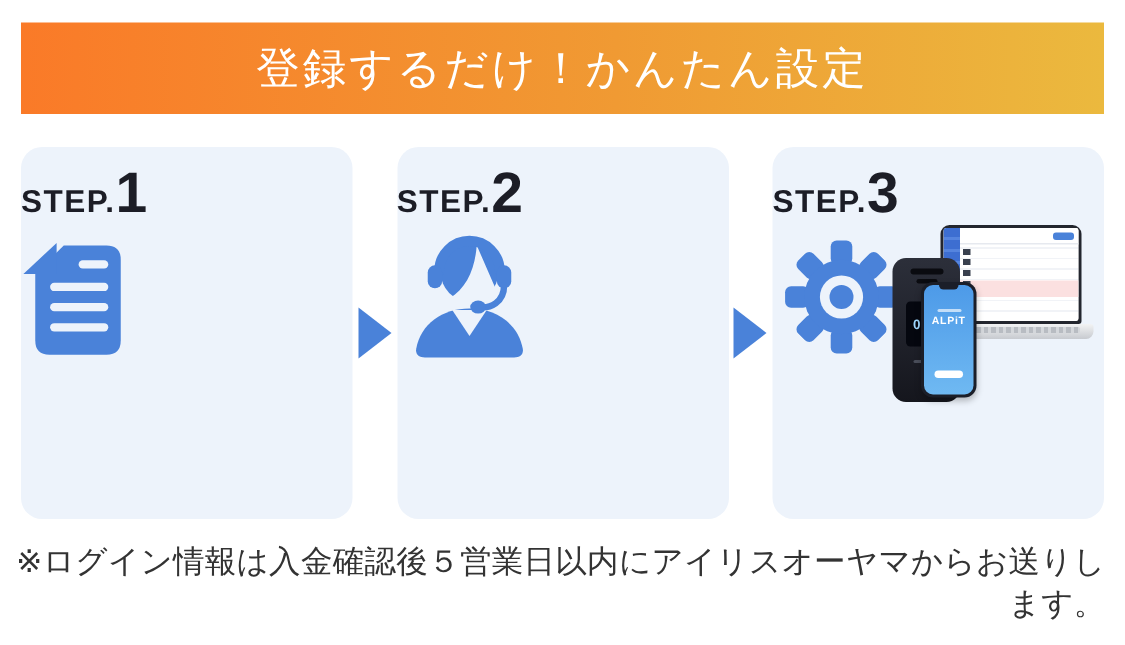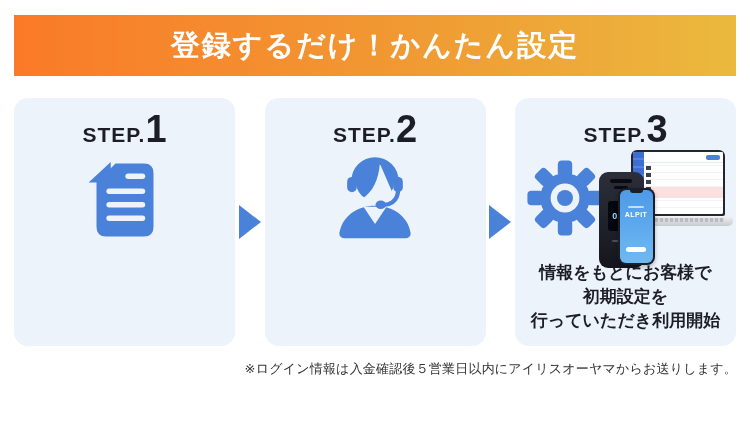--- a/index.html
+++ b/index.html
@@ -9,30 +9,30 @@
     font-family: "Liberation Sans", "DejaVu Sans", sans-serif;
     overflow: hidden;
   }
   .banner {
     margin: 15px 14px 0;
     height: 61px;
     background: linear-gradient(90deg, #FA7A28 0%, #F09A33 55%, #EBB93E 100%);
     display: flex; align-items: center; justify-content: center;
   }
   .banner-title {
-    color: #fff; font-size: 29px; font-weight: bold; letter-spacing: 2px;
+    color: #fff; font-size: 29px; font-weight: normal; letter-spacing: 2px;
   }
   .steps {
     margin: 22px 14px 0;
     display: flex; align-items: center; justify-content: space-between;
   }
   .card {
     width: 221px; height: 248px;
     background: #EDF3FB; border-radius: 14px;
-    display: flex; flex-direction: column; align-items: center;
+    display: flex; flex-direction: column; 
     padding-top: 12px;
   }
   .arrow {
     width: 0; height: 0;
     border-top: 17px solid transparent;
     border-bottom: 17px solid transparent;
     border-left: 22px solid #4A82D9;
   }
   .step-head { display: flex; align-items: baseline; color: #1C1D26; }
   .step-label { font-size: 21px; font-weight: 600; letter-spacing: 1px; }
@@ -105,21 +105,21 @@
     margin-top: 0; height: 10px; width: 112px;
     background: linear-gradient(180deg, #F2F3F4 0%, #C7CACF 100%);
     border-radius: 2px 2px 5px 5px; position: relative;
   }
   .laptop-kbd {
     position: absolute; left: 9px; right: 9px; top: 2px; height: 4px; border-radius: 1px;
     background: repeating-linear-gradient(90deg, #B8BCC2 0 3px, #D4D7DB 3px 5px);
   }
   .footnote {
     margin: 14px 13px 0 2px;
-    text-align: right; font-size: 13px; color: #333333; letter-spacing: 0.2px;
+    text-align: right; font-size: 21px; color: #333333; letter-spacing: 0.2px;
   }
 </style>
 </head>
 <body>
 
 <div class="banner">
   <div class="banner-title">登録するだけ！かんたん設定</div>
 </div>
 
 <div class="steps">
@@ -208,22 +208,17 @@
 
       <div class="phone">
         <div class="phone-screen">
           <div class="phone-notch"></div>
           <div class="phone-lines"></div>
           <div class="phone-logo">ALPiT</div>
           <div class="phone-btn"></div>
         </div>
       </div>
     </div>
-    <div class="desc">
-      <span>情報をもとにお客様で
-初期設定を
-行っていただき利用開始</span>
-    </div>
   </section>
 
 </div>
 
 <p class="footnote">※ログイン情報は入金確認後５営業日以内にアイリスオーヤマからお送りします。</p>
 
 </body></html>

